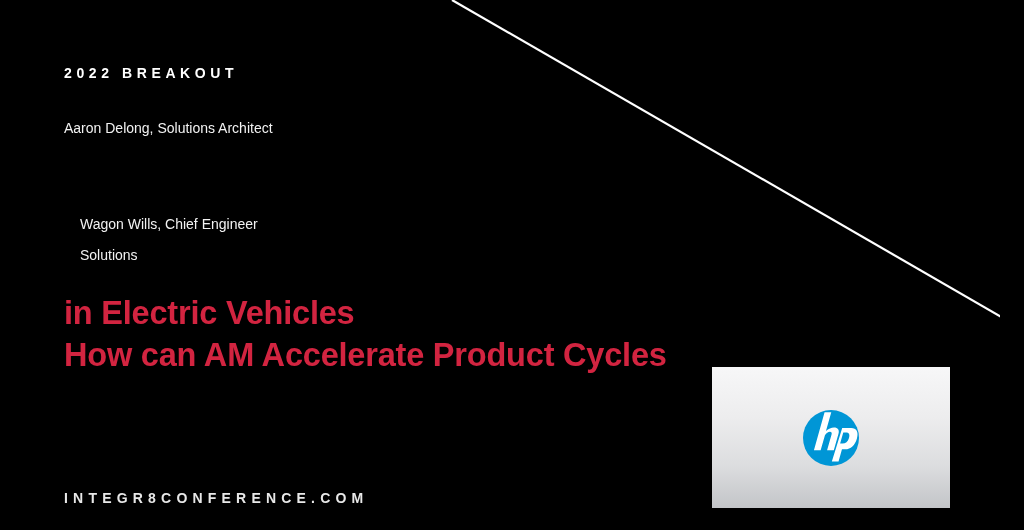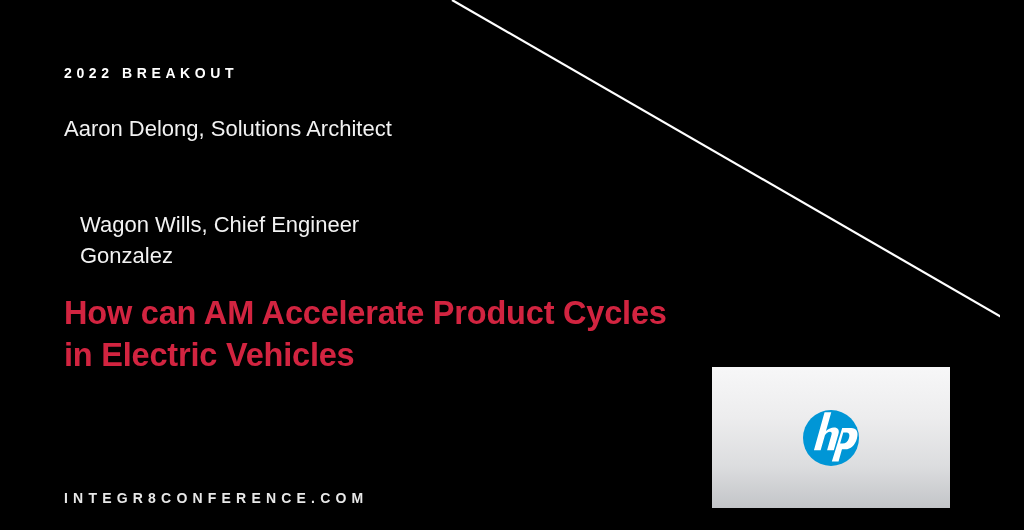--- a/index.html
+++ b/index.html
@@ -42,21 +42,21 @@
     font-weight: bold;
     letter-spacing: 4.6px;
     line-height: 1;
     white-space: nowrap;
   }
 
   .speaker-block {
     position: absolute;
     left: 0;
     color: #f2f2f2;
-    font-size: 22px;
+    font-size: 14px;
     font-weight: 400;
     line-height: 31px;
     white-space: nowrap;
   }
   #speaker-1 { top: 113px; }
   #speaker-2 { top: 209px; margin-left: 16px; }
 
   .speaker-line { display: block; }
 
   .headline {
@@ -115,26 +115,26 @@
   <div id="text-block">
 
     <div class="kicker">2022 BREAKOUT</div>
 
     <div class="speaker-block" id="speaker-1">
       <span class="speaker-line">Aaron Delong, Solutions Architect</span>
     </div>
 
     <div class="speaker-block" id="speaker-2">
       <span class="speaker-line">Wagon Wills, Chief Engineer</span>
-      <span class="speaker-line">Gonzalez</span>
+      <span class="speaker-line">Solutions</span>
     </div>
 
     <div class="headline">
+      <span class="headline-line">in Electric Vehicles</span>
       <span class="headline-line">How can AM Accelerate Product Cycles</span>
-      <span class="headline-line">in Electric Vehicles</span>
     </div>
   </div>
 
   <div class="footer-url">INTEGR8CONFERENCE.COM</div>
 
   <div id="hp-logo-card">
     <svg id="hp-logo-mark" viewBox="0 0 100 100" aria-hidden="true">
       <defs>
         <clipPath id="hpCircleClip">
           <circle cx="50" cy="50" r="50"></circle>

